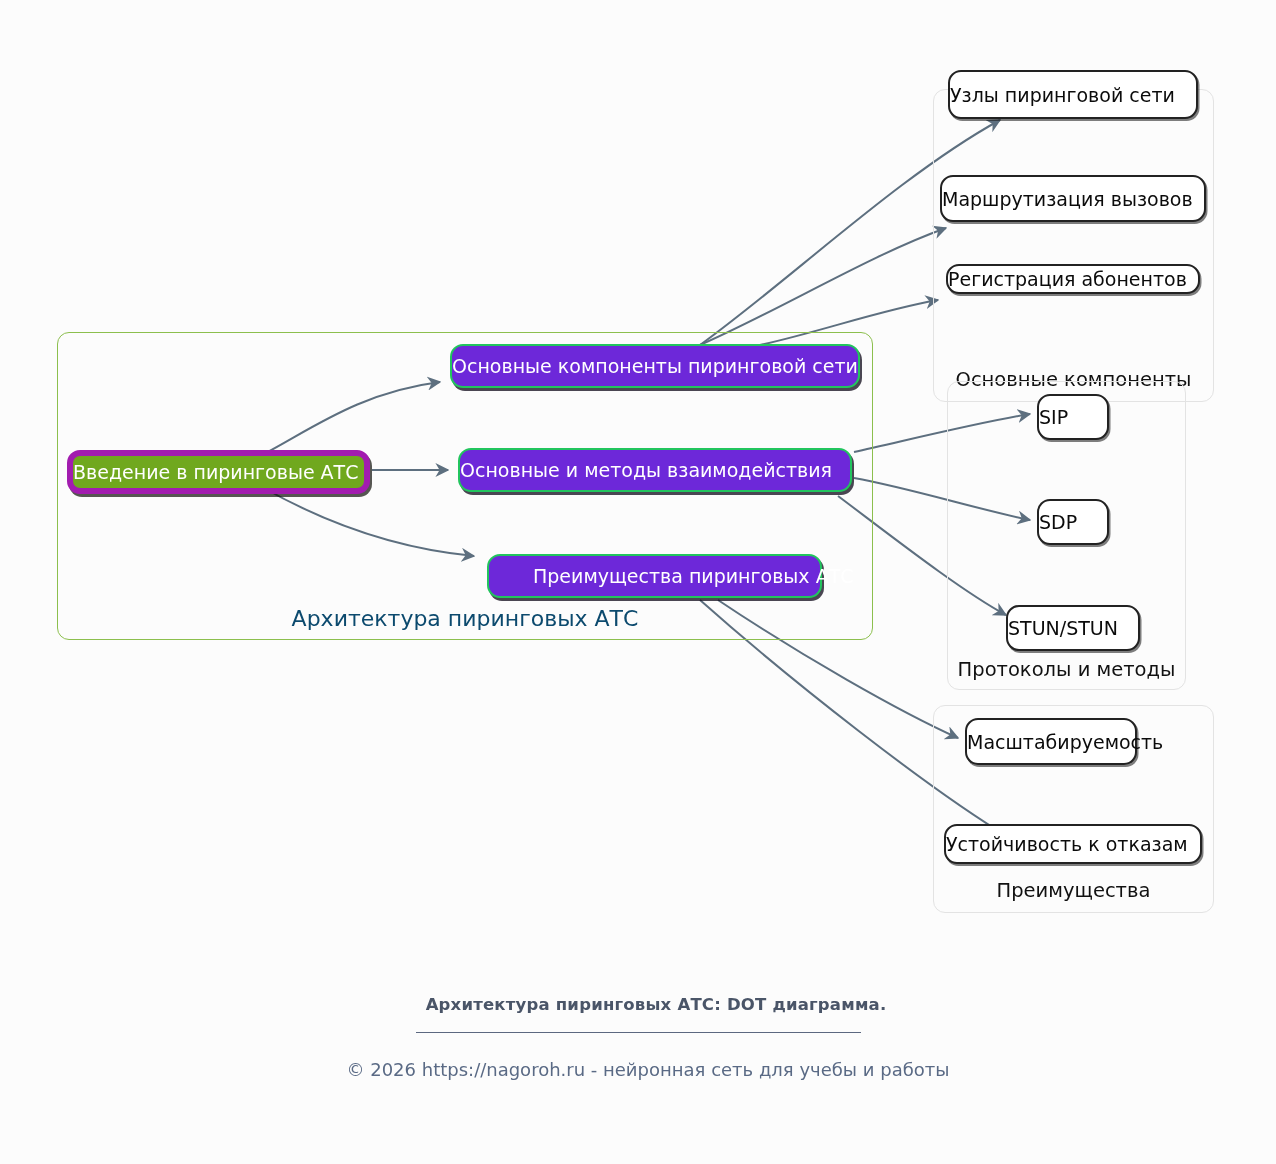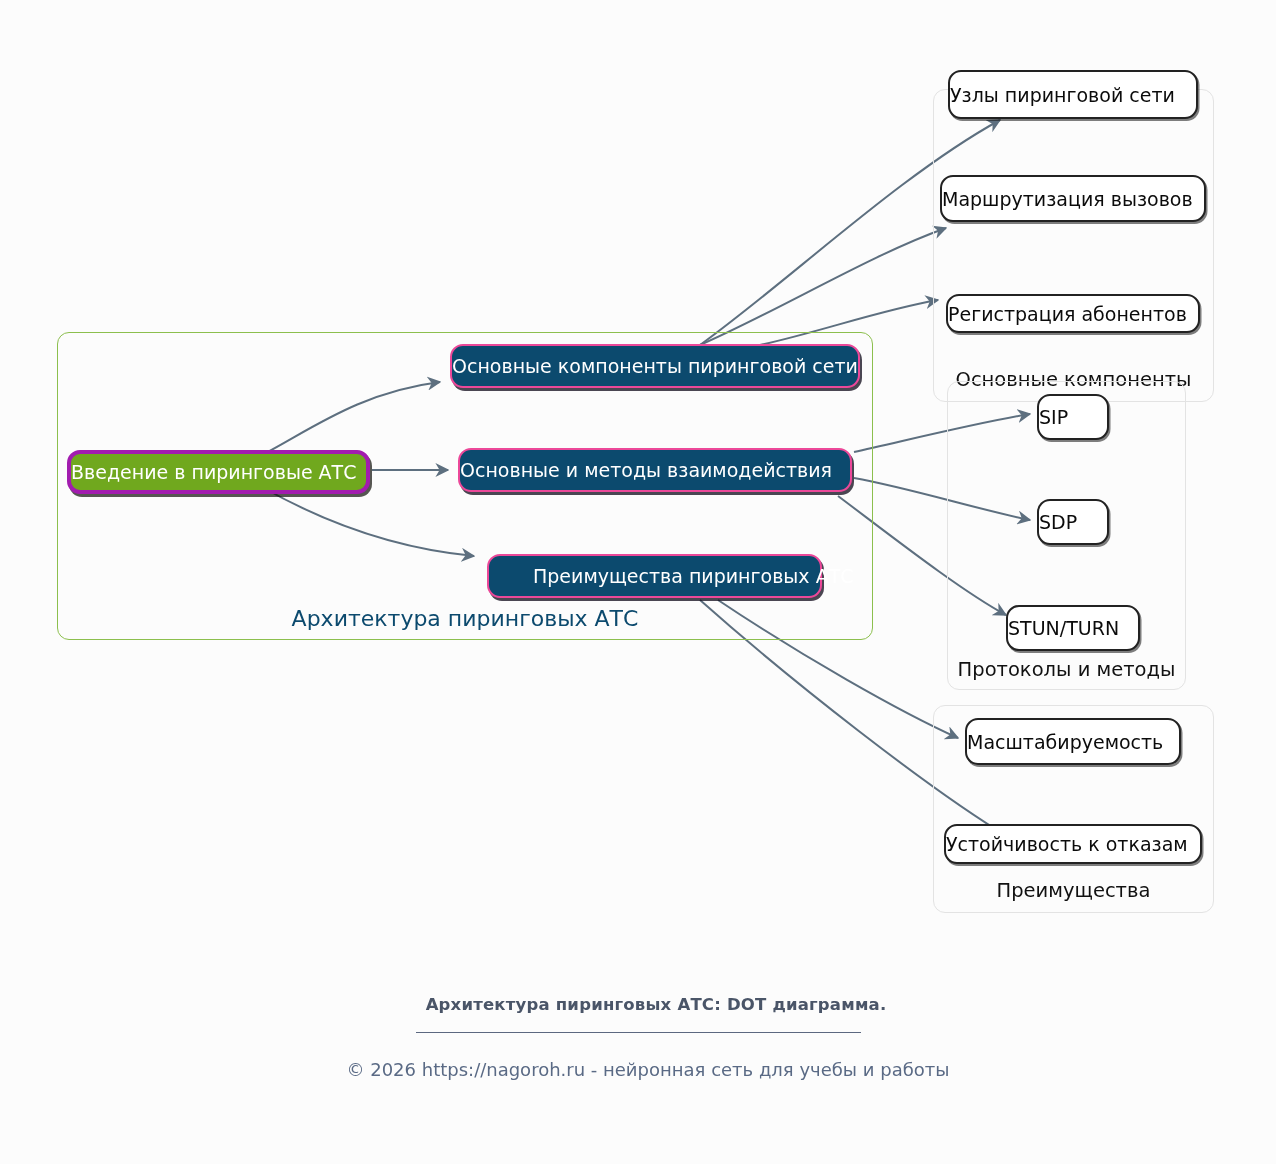--- a/index.html
+++ b/index.html
@@ -60,29 +60,29 @@
     text-align: center;
   }
   .node-plain {
     background: #ffffff;
     border: 2px solid #222222;
     color: #0b0b0b;
     font-size: 19px;
     box-shadow: 1.5px 2px 0 rgba(20,20,20,0.55);
   }
   .node-purple {
-    background: #0c4a6e;
-    border: 2px solid #ec4899;
+    background: #6d28d9;
+    border: 2px solid #22c55e;
     color: #ffffff;
     font-size: 19px;
     box-shadow: 2px 3px 0 rgba(15,10,25,0.75);
   }
   .node-green {
     background: #70a81e;
-    border: 4px solid #a21caf;
+    border: 6px solid #a21caf;
     color: #ffffff;
     font-size: 19px;
     box-shadow: 2px 3px 0 rgba(15,15,10,0.7);
   }
 
   
   #footer {
     position: absolute;
     left: 0;
     top: 995px;
@@ -166,37 +166,37 @@
   </div>
 
   <div class="node node-plain" style="left:948px; top:70px; width:250px; height:49px;">
     <span>Узлы пиринговой сети</span>
   </div>
 
   <div class="node node-plain" style="left:940px; top:175px; width:266px; height:47px;">
     <span>Маршрутизация вызовов</span>
   </div>
 
-  <div class="node node-plain" style="left:946px; top:294px; width:254px; height:39px;">
+  <div class="node node-plain" style="left:946px; top:264px; width:254px; height:30px;">
     <span>Регистрация абонентов</span>
   </div>
 
   <div class="node node-plain" style="left:1037px; top:394px; width:72px; height:46px;">
     <span>SIP</span>
   </div>
 
   <div class="node node-plain" style="left:1037px; top:499px; width:72px; height:46px;">
     <span>SDP</span>
   </div>
 
   <div class="node node-plain" style="left:1006px; top:605px; width:134px; height:46px;">
-    <span>STUN/TURN</span>
-  </div>
-
-  <div class="node node-plain" style="left:965px; top:718px; width:216px; height:47px;">
+    <span>STUN/STUN</span>
+  </div>
+
+  <div class="node node-plain" style="left:965px; top:718px; width:172px; height:47px;">
     <span>Масштабируемость</span>
   </div>
 
   <div class="node node-plain" style="left:944px; top:824px; width:258px; height:40px;">
     <span>Устойчивость к отказам</span>
   </div>
 
   <div class="node node-green" style="left:67px; top:450px; width:303px; height:44px;">
     <span>Введение в пиринговые АТС</span>
   </div>

